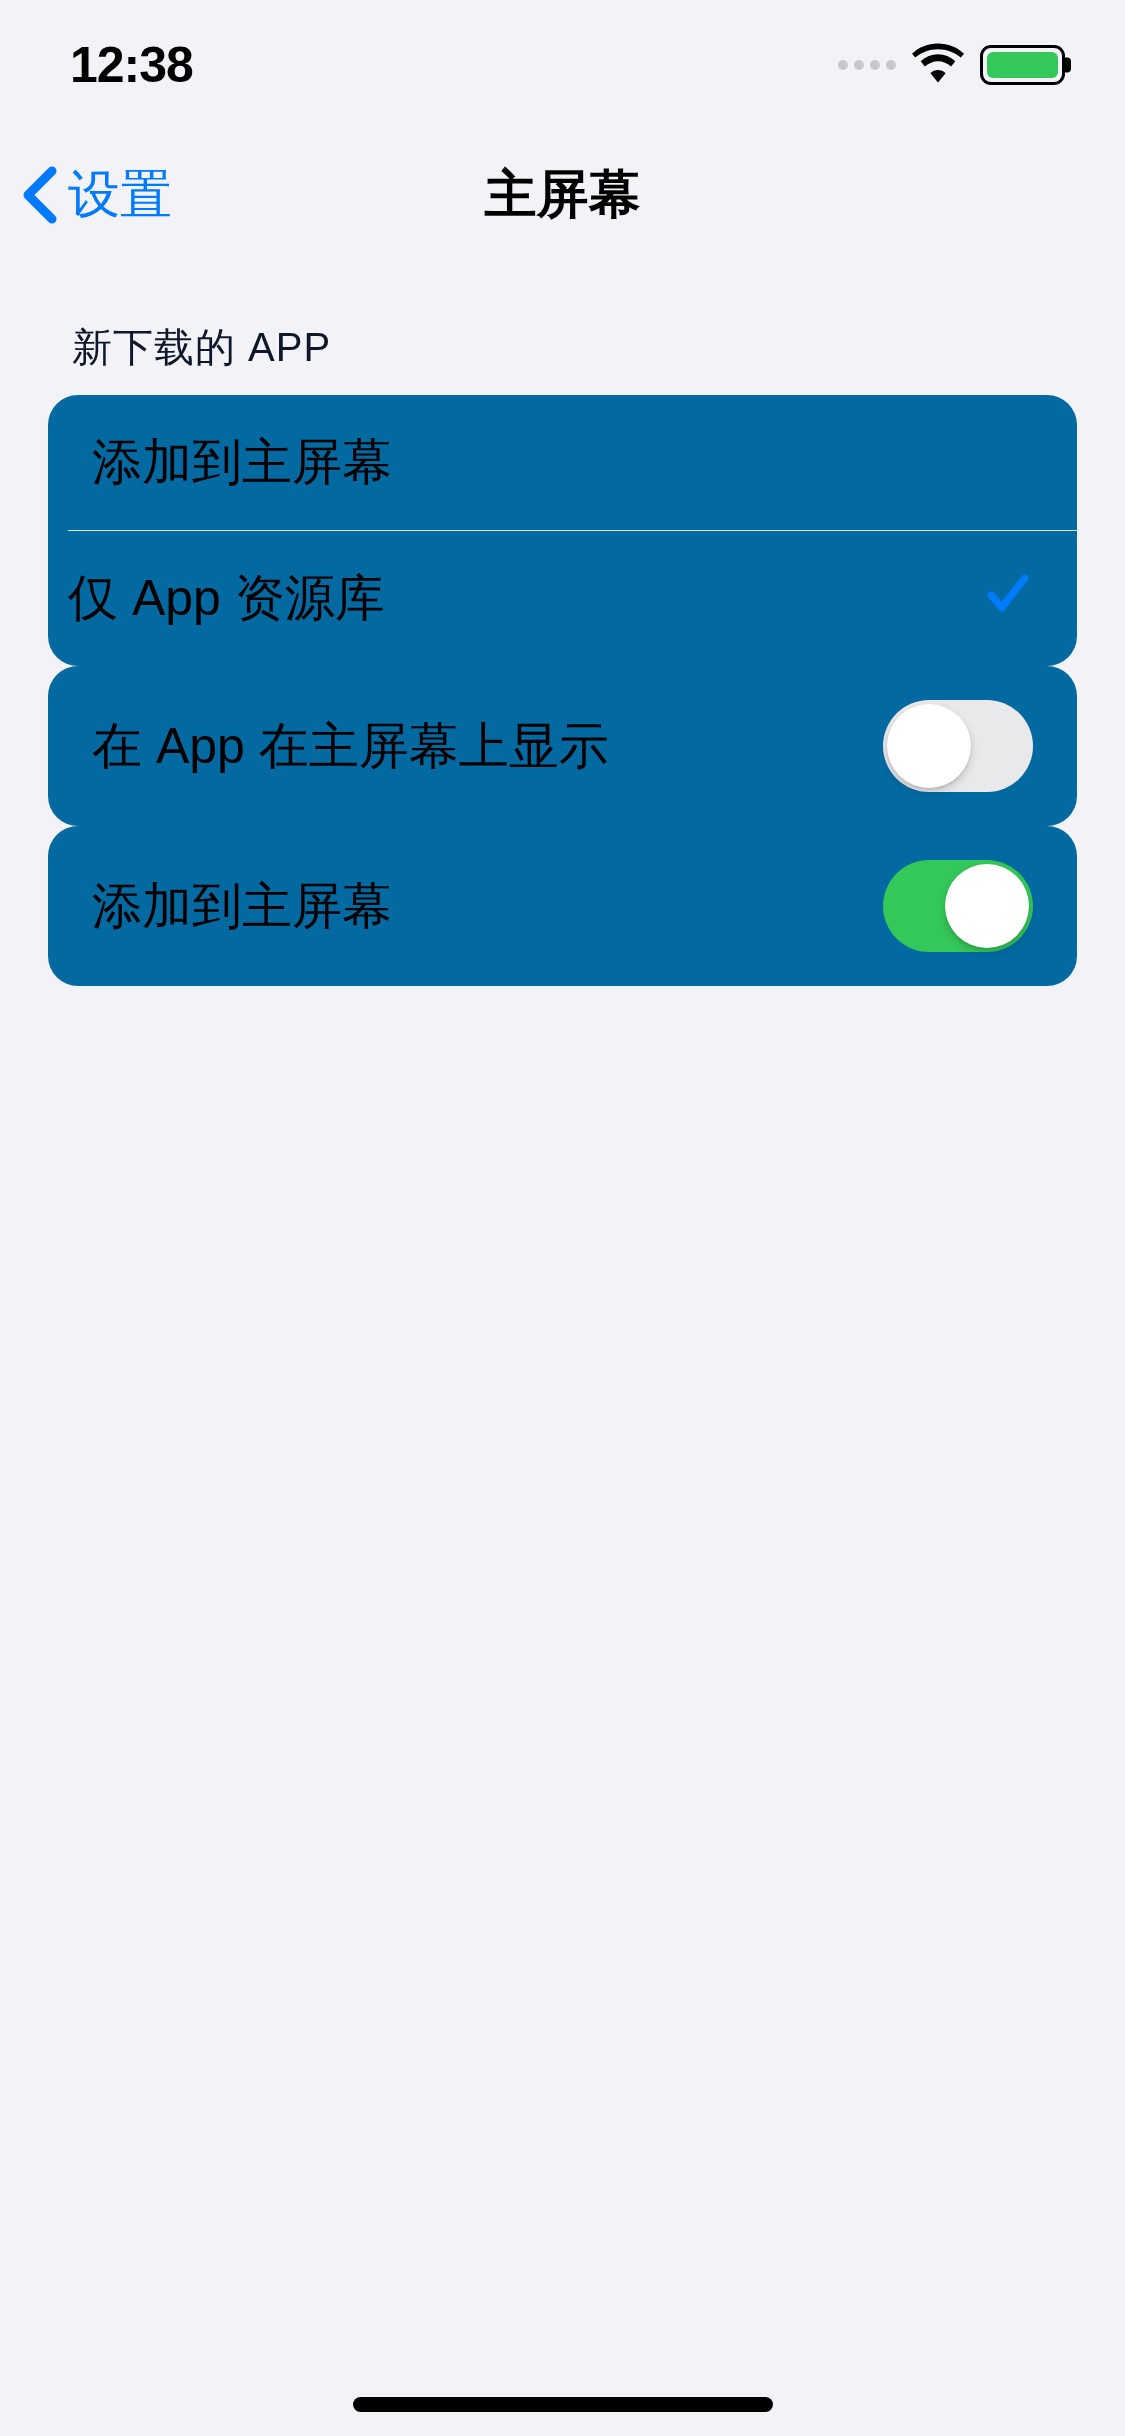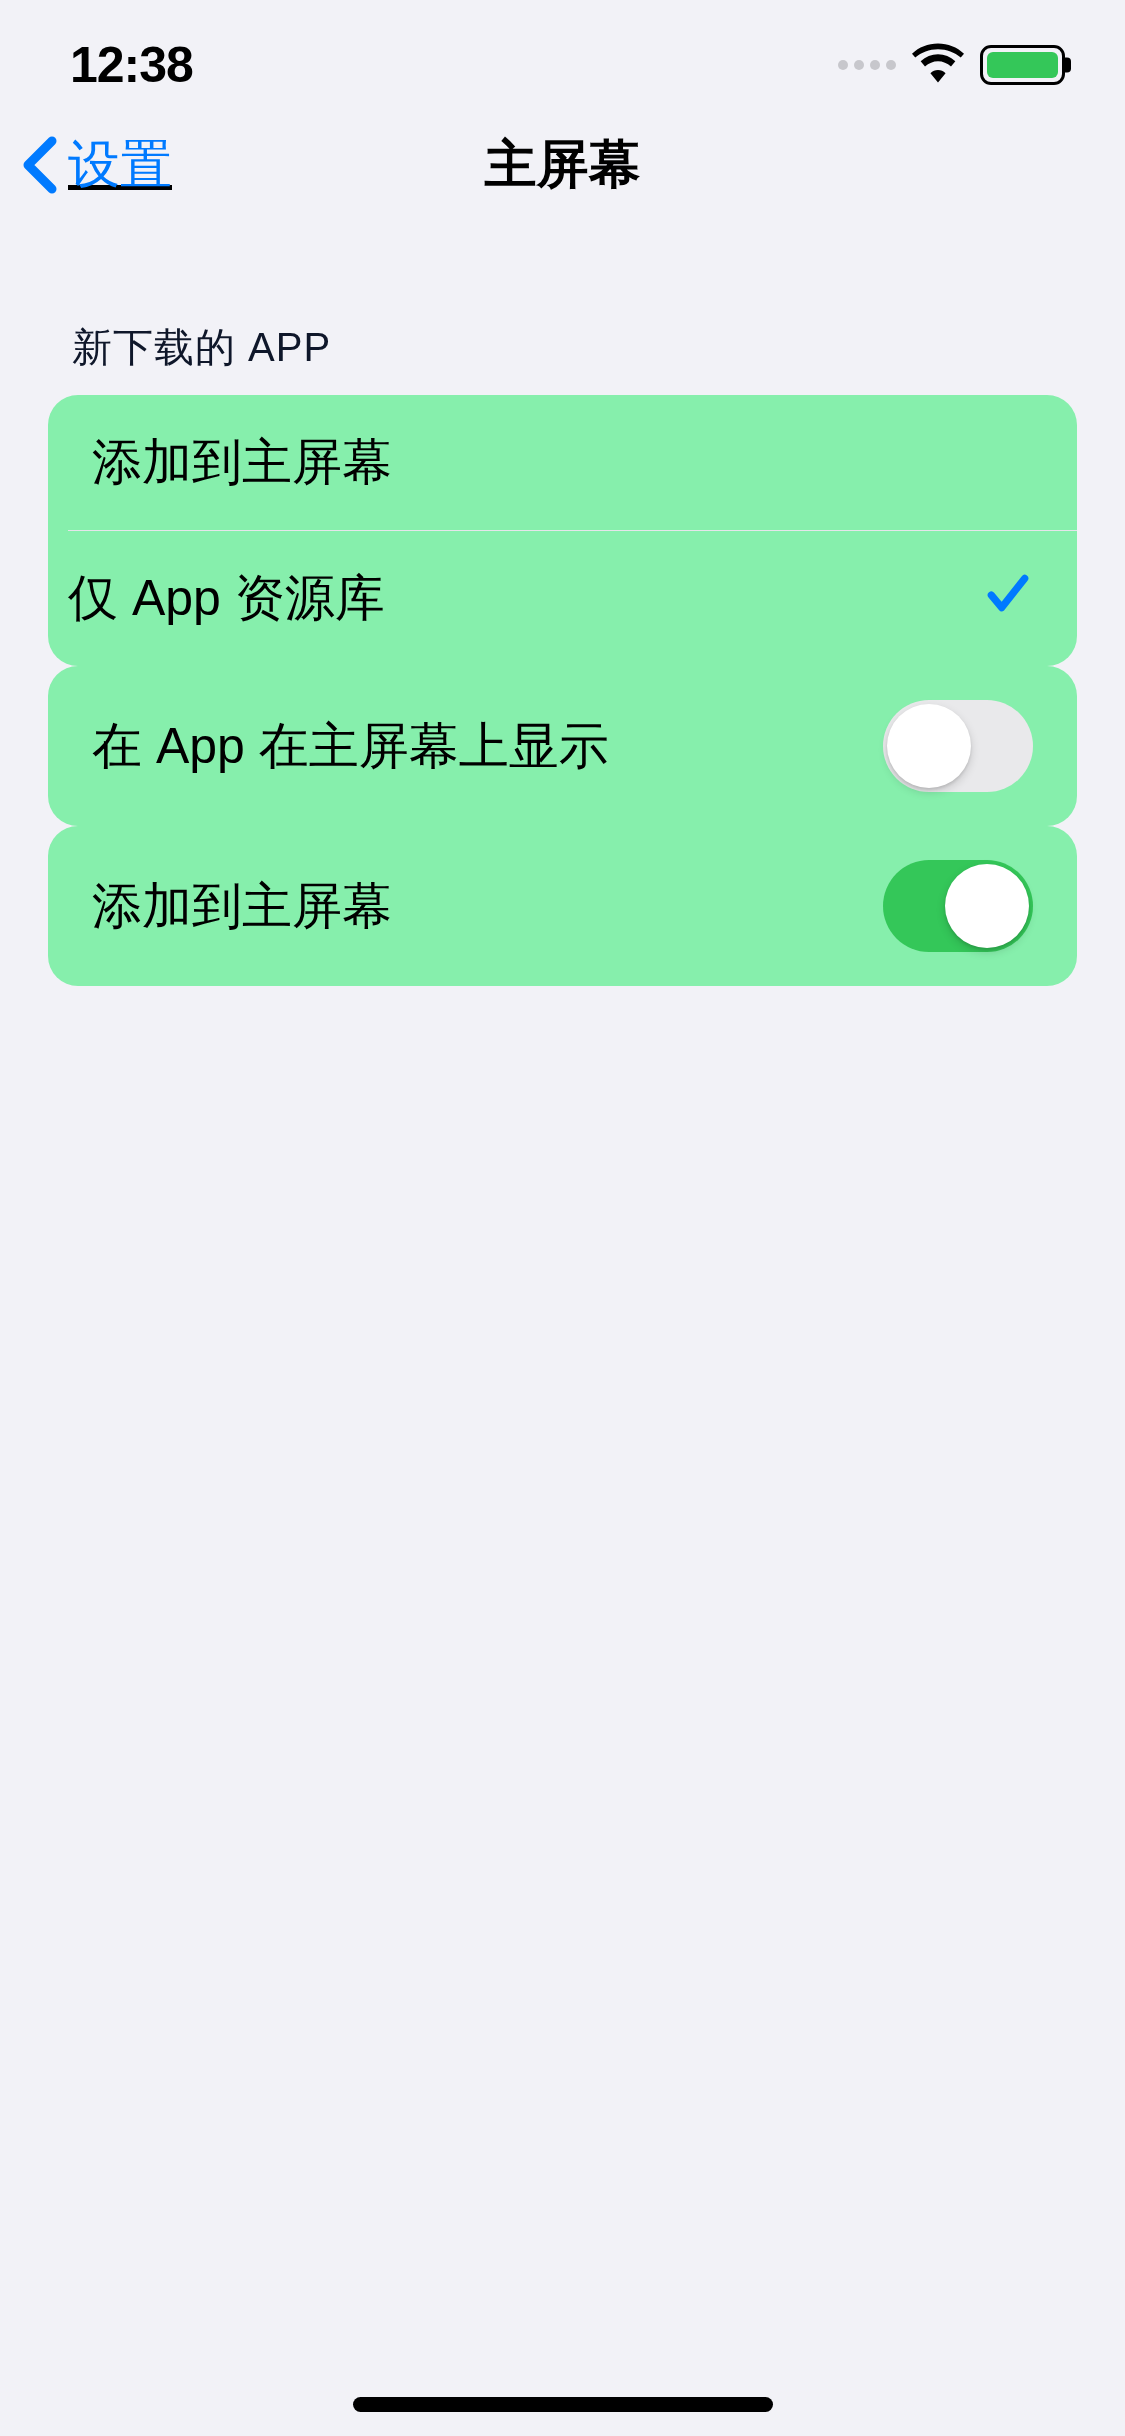--- a/index.html
+++ b/index.html
@@ -67,24 +67,23 @@
     }
     .battery-fill {
       width: 100%;
       height: 100%;
       background: #34c759;
       border-radius: 6px;
     }
     .nav-bar {
       height: 130px;
       display: flex;
-      align-items: flex-start;
+      align-items: center;
       position: relative;
       padding: 0 20px;
-      text-decoration: underline;
     }
     .nav-back {
       display: flex;
       align-items: center;
       gap: 8px;
       color: #007aff;
     }
     .nav-back svg {
       width: 40px;
       height: 60px;
@@ -102,21 +101,21 @@
     .content {
       padding: 0 48px;
     }
     .section-header {
       font-size: 40px;
       color: #0f172a;
       padding: 60px 24px 20px 24px;
       letter-spacing: 1px;
     }
     .group {
-      background: #86efac;
+      background: #0369a1;
       border-radius: 30px;
       overflow: hidden;
     }
     .row {
       display: flex;
       align-items: center;
       justify-content: space-between;
       padding: 34px 44px;
       font-size: 50px;
       min-height: 130px;

